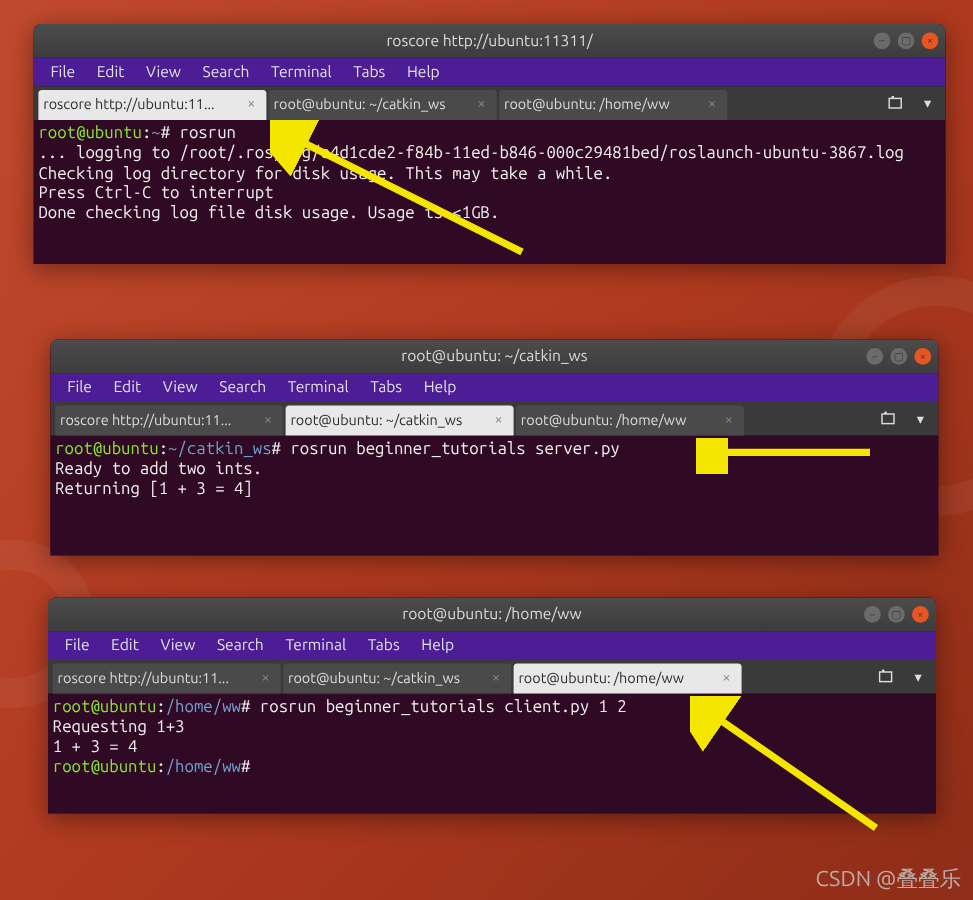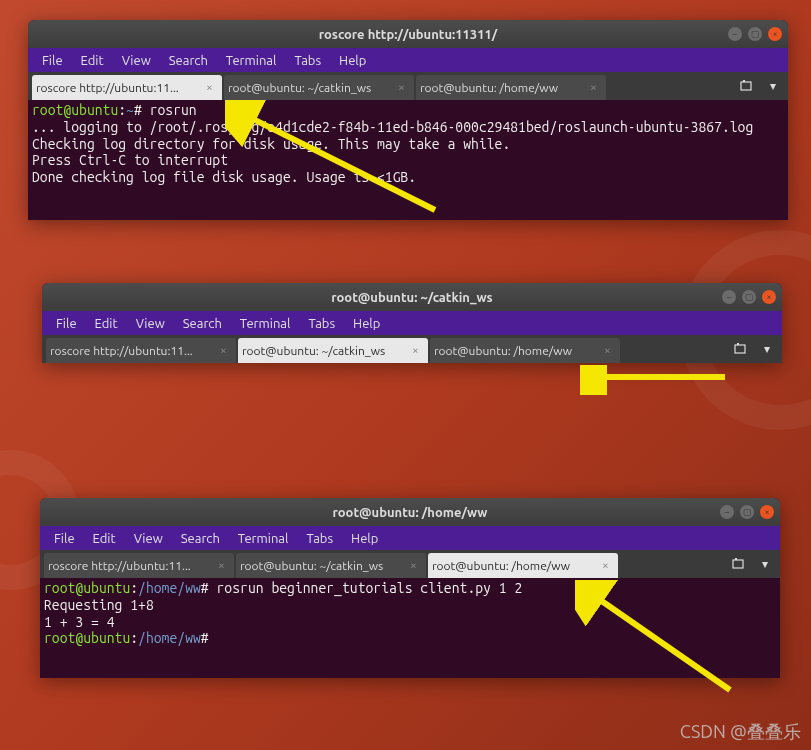--- a/index.html
+++ b/index.html
@@ -28,21 +28,21 @@
     height: 28px;
     background: linear-gradient(to bottom, #4c4c4c, #3c3c3c);
     display: flex;
     align-items: center;
     position: relative;
   }
   .titlebar-title {
     flex: 1;
     text-align: center;
     color: #dcdcdc;
-    font-weight: bold;
+    font-weight: normal;
     font-size: 13px;
   }
   .win-controls {
     position: absolute;
     right: 6px;
     display: flex;
     gap: 6px;
   }
   .win-btn {
     width: 14px; height: 14px;
@@ -229,20 +229,24 @@
     <div class="tabbar-right">
       <div class="newtab-btn">
         <svg width="14" height="14" viewBox="0 0 14 14">
             <rect x="1" y="3" width="10" height="8" fill="none" stroke="#ddd" stroke-width="1.2"></rect>
             <rect x="3" y="1" width="2" height="2" fill="#ddd"></rect>
           </svg>
       </div>
       <div class="dropdown-btn">▾</div>
     </div>
   </div>
+  <div class="term-body" style="height:98px;"><span class="prompt-green">root@ubuntu</span><span>:</span><span class="prompt-blue">~/catkin_ws</span><span># </span><span>rosrun beginner_tutorials server.py</span>
+<span>Ready to add two ints.</span>
+<span>Returning [1 + 3 = 4]</span>
+</div>
 </div>
 
 <div class="term-window" style="left:40px; top:498px; width:740px;">
   <div class="titlebar">
     <div class="titlebar-title">root@ubuntu: /home/ww</div>
     <div class="win-controls">
       <div class="win-btn win-min">–</div>
       <div class="win-btn win-max">▢</div>
       <div class="win-btn win-close">×</div>
     </div>
@@ -273,21 +277,21 @@
       <div class="newtab-btn">
         <svg width="14" height="14" viewBox="0 0 14 14">
             <rect x="1" y="3" width="10" height="8" fill="none" stroke="#ddd" stroke-width="1.2"></rect>
             <rect x="3" y="1" width="2" height="2" fill="#ddd"></rect>
           </svg>
       </div>
       <div class="dropdown-btn">▾</div>
     </div>
   </div>
   <div class="term-body" style="height:98px;"><span class="prompt-green">root@ubuntu</span><span>:</span><span class="prompt-blue">/home/ww</span><span># </span><span>rosrun beginner_tutorials client.py 1 2</span>
-<span>Requesting 1+8</span>
+<span>Requesting 1+3</span>
 <span>1 + 3 = 4</span>
 <span class="prompt-green">root@ubuntu</span><span>:</span><span class="prompt-blue">/home/ww</span><span># </span>
 </div>
 </div>
 
 <svg class="arrow" style="left:225px; top:100px;" width="230" height="130">
   <defs>
       <marker id="ah1" markerWidth="12" markerHeight="12" refX="2" refY="5" orient="auto">
         <polygon points="0,0 12,5 0,10" fill="#f5e600"></polygon>
       </marker>

